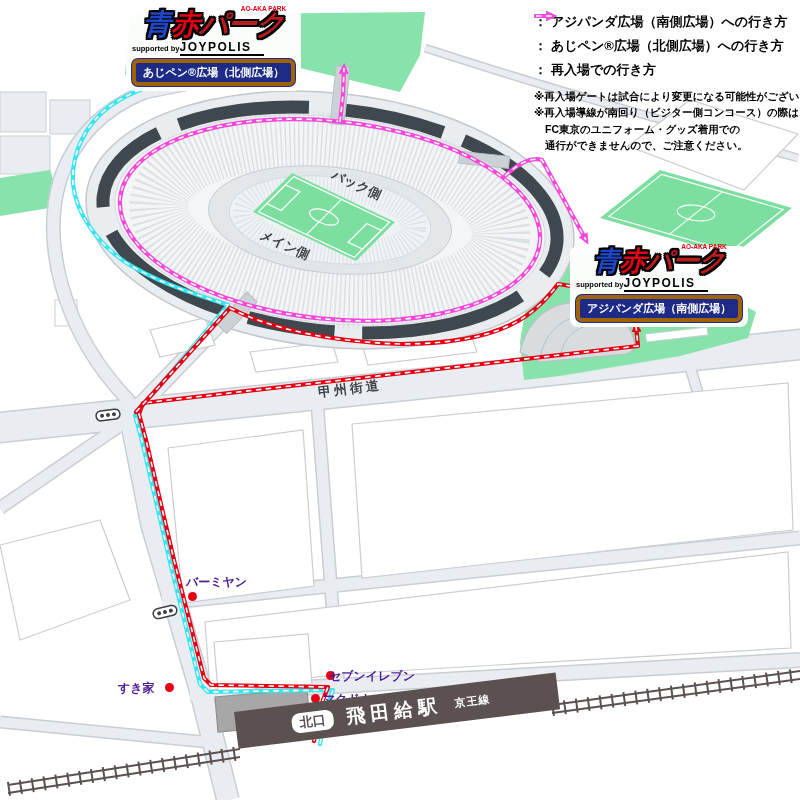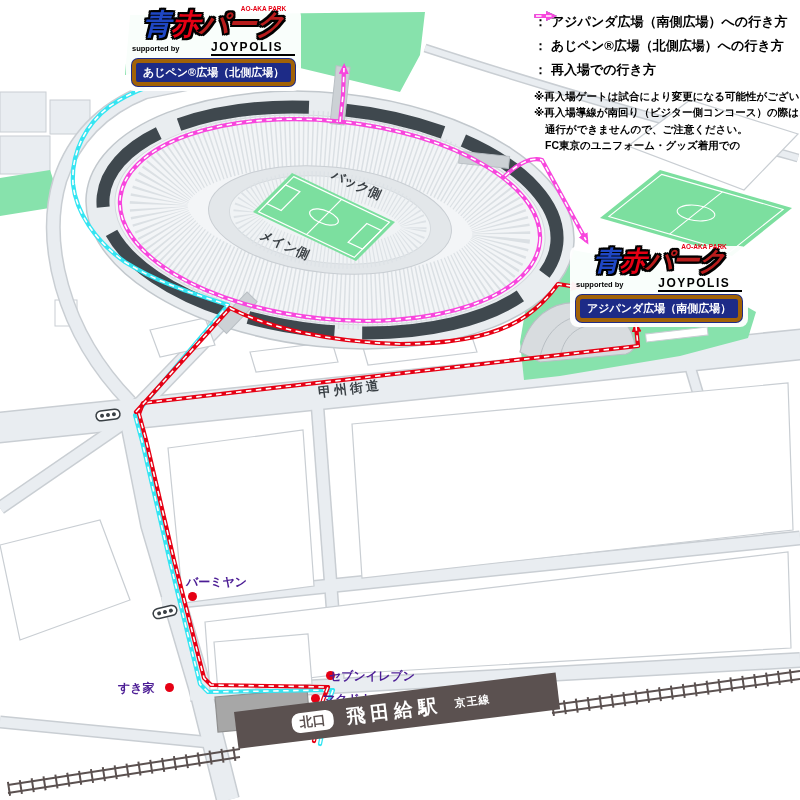--- a/index.html
+++ b/index.html
@@ -19,21 +19,21 @@
   .leg-note{font-size:10.5px;font-weight:700;color:#000;line-height:1.55;}
   .leg-note.indent{padding-left:11px;}
   .leg-note.first{margin-top:6px;}
 
   .logo-block{position:absolute;background:rgba(255,255,255,.95);border-radius:8px;padding:2px 6px 5px;text-align:center;}
   .logo-title{position:relative;display:inline-block;font-style:italic;font-weight:900;letter-spacing:-1px;line-height:1;
       text-shadow:-2px -2px 0 #000,2px -2px 0 #000,-2px 2px 0 #000,2px 2px 0 #000,-2px 0 0 #000,2px 0 0 #000,0 -2px 0 #000,0 2px 0 #000;}
   .c-ao{color:#1f47c5;} .c-aka{color:#e60014;} .c-park{color:#b91c1c;}
   .logo-romaji{position:absolute;top:-4px;right:-2px;font-size:6.5px;font-style:normal;font-weight:700;color:#e60014;
       letter-spacing:0;text-shadow:none;}
-  .supported-row{display:flex;justify-content:space-between;align-items:baseline;gap:6px;margin-top:1px;}
+  .supported-row{display:flex;justify-content:flex-start;align-items:baseline;margin-top:1px;}
   .supported-by{font-size:7.5px;font-weight:700;color:#000;}
   .joypolis{font-size:12px;font-weight:900;letter-spacing:1.5px;color:#000;border-bottom:2.5px solid #000;padding-right:12px;}
   .plaza-label{display:inline-block;margin-top:3px;background:#1d2b87;color:#fff;font-size:11px;font-weight:700;
       padding:2px 7px;border:4px solid #a16207;border-radius:6px;box-shadow:0 0 0 1px #1d2b87;}
 
   .map-label{position:absolute;font-weight:800;color:#3a4045;}
   .poi-text{position:absolute;font-size:12px;font-weight:800;color:#4c1d95;}
   .poi-dot{position:absolute;width:9px;height:9px;border-radius:50%;background:#e60014;}
 
   .station-bar{position:absolute;left:234px;top:712px;width:324px;height:37px;background:#5b5150;
@@ -244,22 +244,22 @@
   <div class="leg-row">
     <svg width="30" height="12">
       <line x1="2" y1="6" x2="18" y2="6" class="rb" marker-end="url(#ar-mag)" stroke="#f846dd"></line>
       <line x1="2" y1="6" x2="18" y2="6" class="rd" stroke-dasharray="4 3"></line>
     </svg>
         <span class="leg-colon">：</span>
     <span>再入場での行き方</span>
   </div>
   <div class="leg-note first">※再入場ゲートは試合により変更になる可能性がございます。</div>
   <div class="leg-note">※再入場導線が南回り（ビジター側コンコース）の際は、</div>
+  <div class="leg-note indent">FC東京のユニフォーム・グッズ着用での</div>
   <div class="leg-note indent">通行ができませんので、ご注意ください。</div>
-  <div class="leg-note indent">FC東京のユニフォーム・グッズ着用での</div>
 </div>
 
 <div class="logo-block" style="left:126px;top:8px;">
   <div class="logo-title" style="font-size:29px;">
     <span class="c-ao">青</span><span class="c-aka">赤</span><span class="c-park">パーク</span>
     <span class="logo-romaji">AO-AKA PARK</span>
   </div>
   <div class="supported-row">
     <span class="supported-by">supported by</span>
     <span class="joypolis">JOYPOLIS</span>

